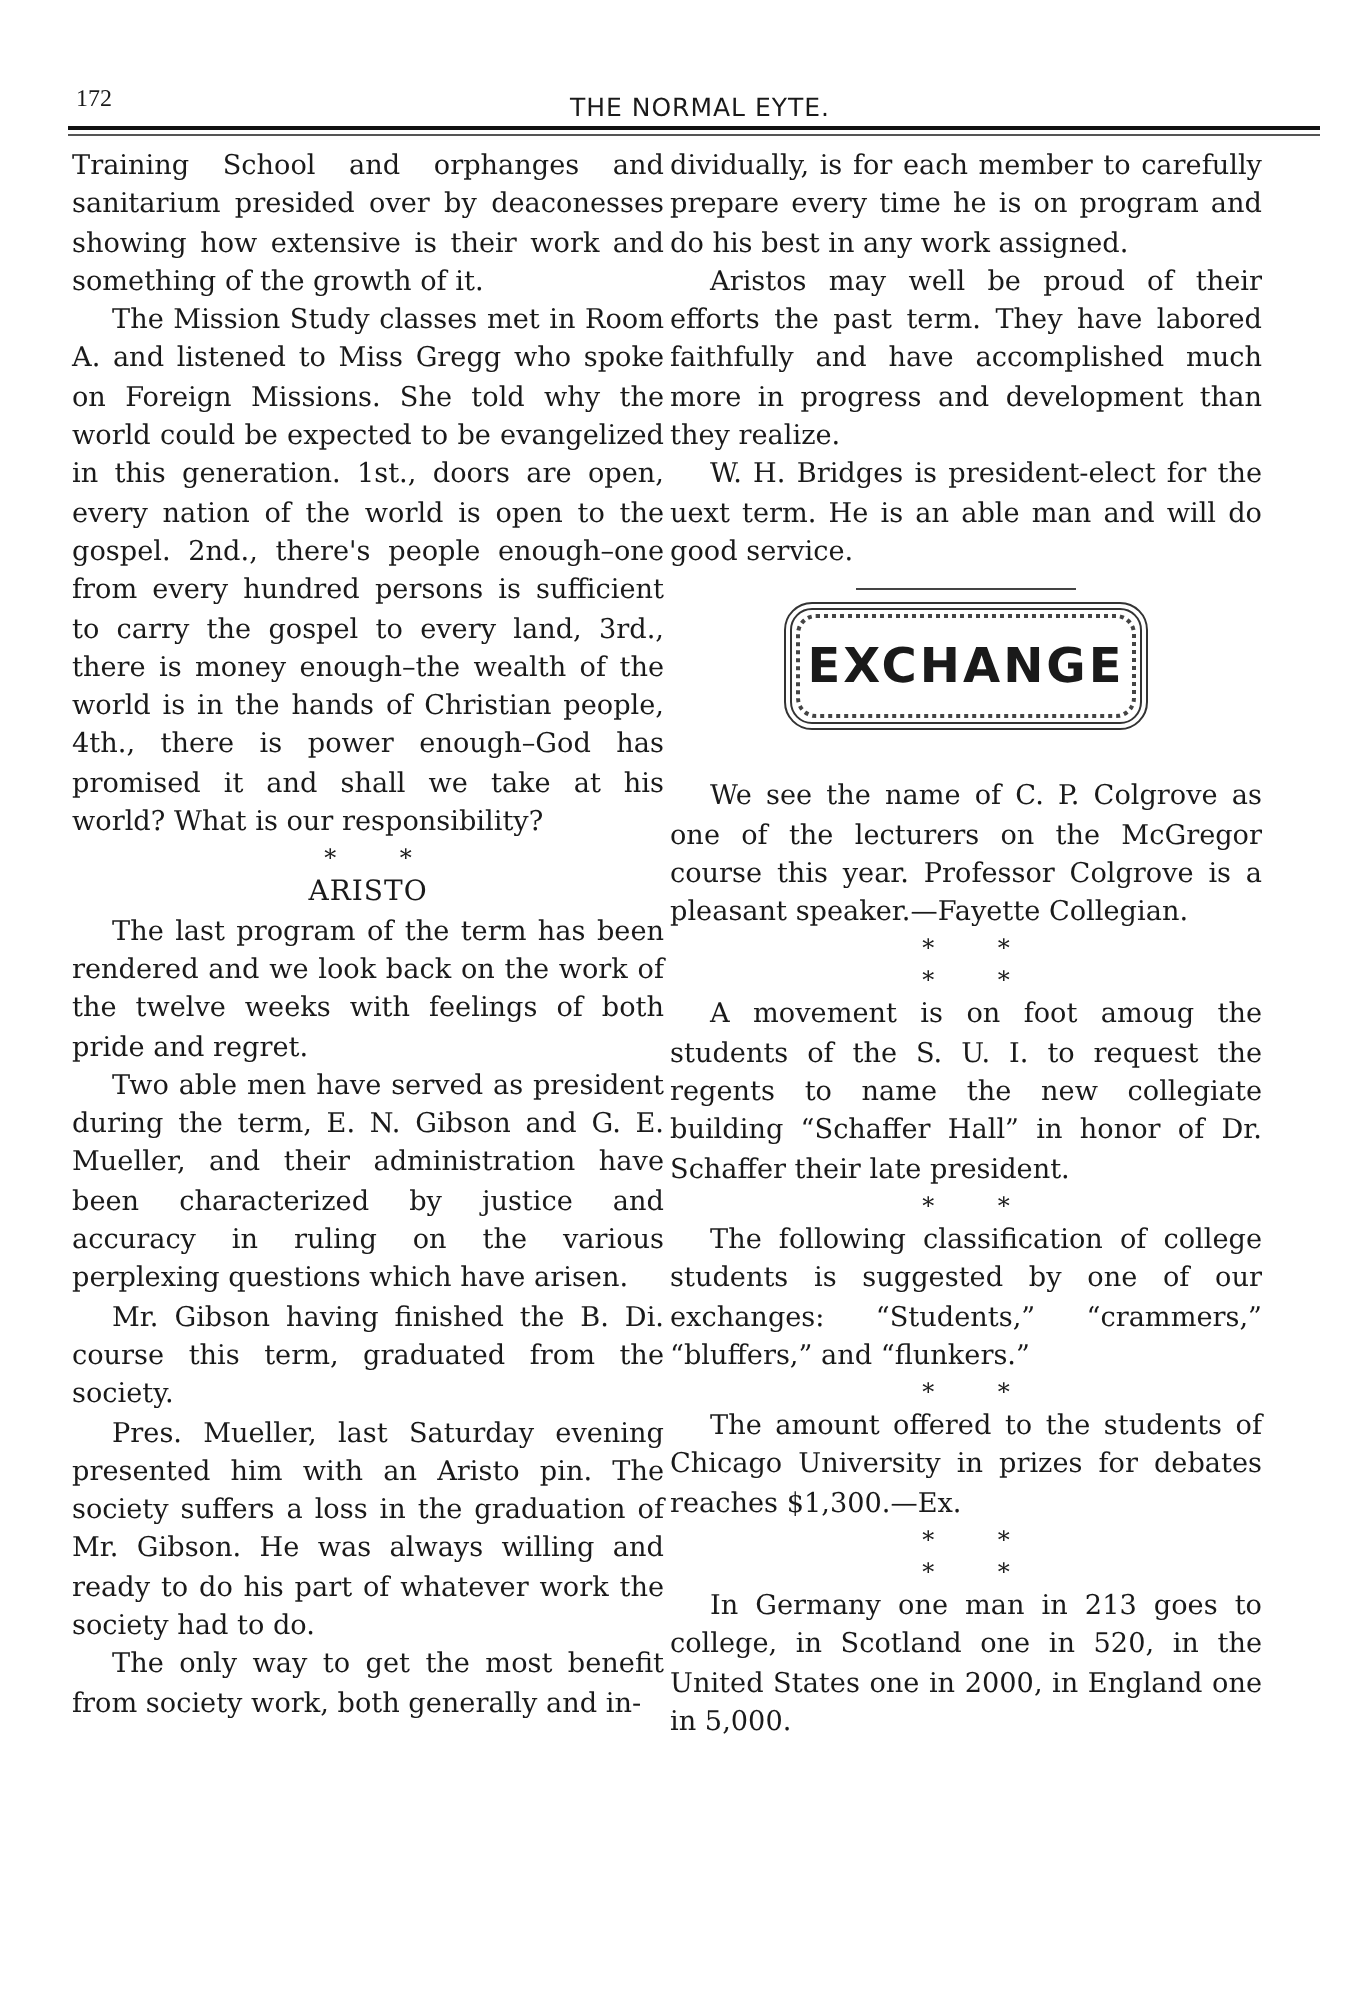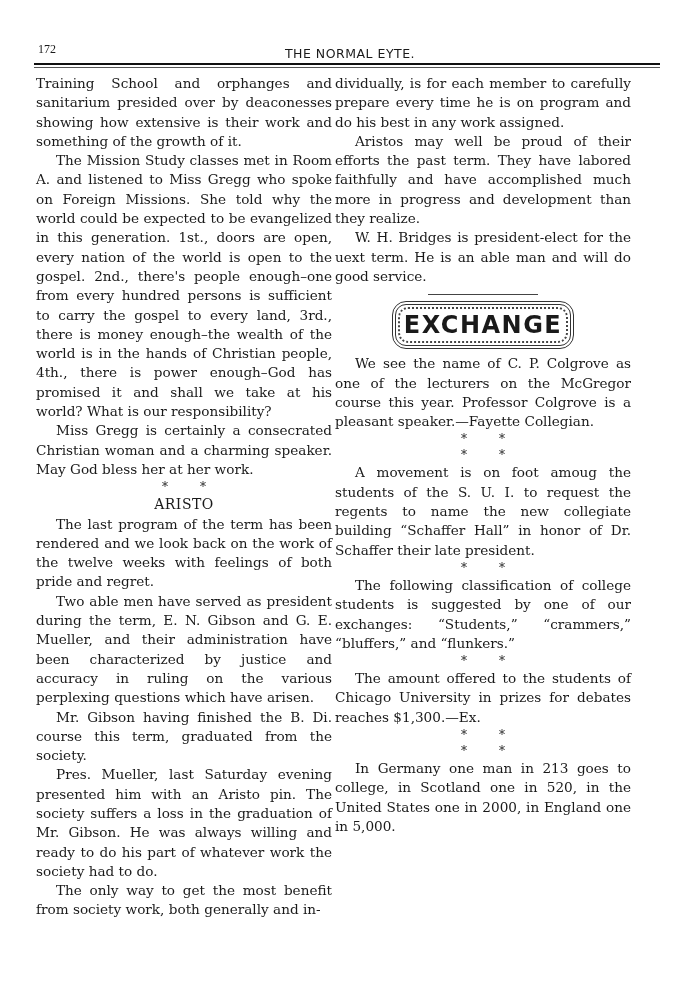--- a/index.html
+++ b/index.html
@@ -10,37 +10,36 @@
   .rule-thick { position:absolute; left:34px; top:63px; width:626px; height:2px; background:#111; }
   .rule-thin { position:absolute; left:34px; top:67px; width:626px; height:1px; background:#555; }
   .col { position:absolute; top:74px; width:296px; font-size:13.6px; line-height:19.3px; text-align:justify; }
   .col.left { left:36px; }
   .col.right { left:335px; }
   .col p { margin:0; text-indent:0; }
   .col p.ind { text-indent:20px; }
   .col .stars { text-align:center; text-indent:0; letter-spacing:14px; padding-left:14px; font-size:12px; line-height:16px; }
   .col .heading { text-align:center; text-indent:0; font-size:14px; letter-spacing:0.5px; }
   .short-rule { width:110px; height:1px; background:#444; margin:8px auto 6px auto; }
-  .banner { margin:6px auto 5px auto; width:182px; height:48px; position:relative; box-sizing:border-box;
+  .banner { margin:6px auto 24px auto; width:182px; height:64px; position:relative; box-sizing:border-box;
             border:4px double #333; border-radius:14px; display:flex; align-items:center; justify-content:center; }
   .banner::before { content:""; position:absolute; inset:2px; border:2px dotted #444; border-radius:10px; }
   .banner-text { font-family:"DejaVu Sans", sans-serif; font-weight:bold; font-size:24px; letter-spacing:1.5px; position:relative; }
 </style>
 </head>
 <body>
 
 <div class="page-number">172</div>
 <div class="running-title">THE NORMAL EYTE.</div>
 <div class="rule-thick"></div>
 <div class="rule-thin"></div>
 
 <div class="col left">
   <p>Training School and orphanges and sanitarium presided over by deaconesses showing how extensive is their work and something of the growth of it.</p>
   <p class="ind">The Mission Study classes met in Room A. and listened to Miss Gregg who spoke on Foreign Missions. She told why the world could be expected to be evangelized in this generation. 1st., doors are open, every nation of the world is open to the gospel. 2nd., there's people enough–one from every hundred persons is sufficient to carry the gospel to every land, 3rd., there is money enough–the wealth of the world is in the hands of Christian people, 4th., there is power enough–God has promised it and shall we take at his world? What is our responsibility?</p>
-  <p class="ind">Miss Gregg is certainly a consecrated Christian woman and a charming speaker. May God bless her at her work.</p>
   <p class="stars">* *</p>
   <p class="heading">ARISTO</p>
   <p class="ind">The last program of the term has been rendered and we look back on the work of the twelve weeks with feelings of both pride and regret.</p>
   <p class="ind">Two able men have served as president during the term, E. N. Gibson and G. E. Mueller, and their administration have been characterized by justice and accuracy in ruling on the various perplexing questions which have arisen.</p>
   <p class="ind">Mr. Gibson having finished the B. Di. course this term, graduated from the society.</p>
   <p class="ind">Pres. Mueller, last Saturday evening presented him with an Aristo pin. The society suffers a loss in the graduation of Mr. Gibson. He was always willing and ready to do his part of whatever work the society had to do.</p>
   <p class="ind">The only way to get the most benefit from society work, both generally and in-</p>
 </div>
 
 <div class="col right">

